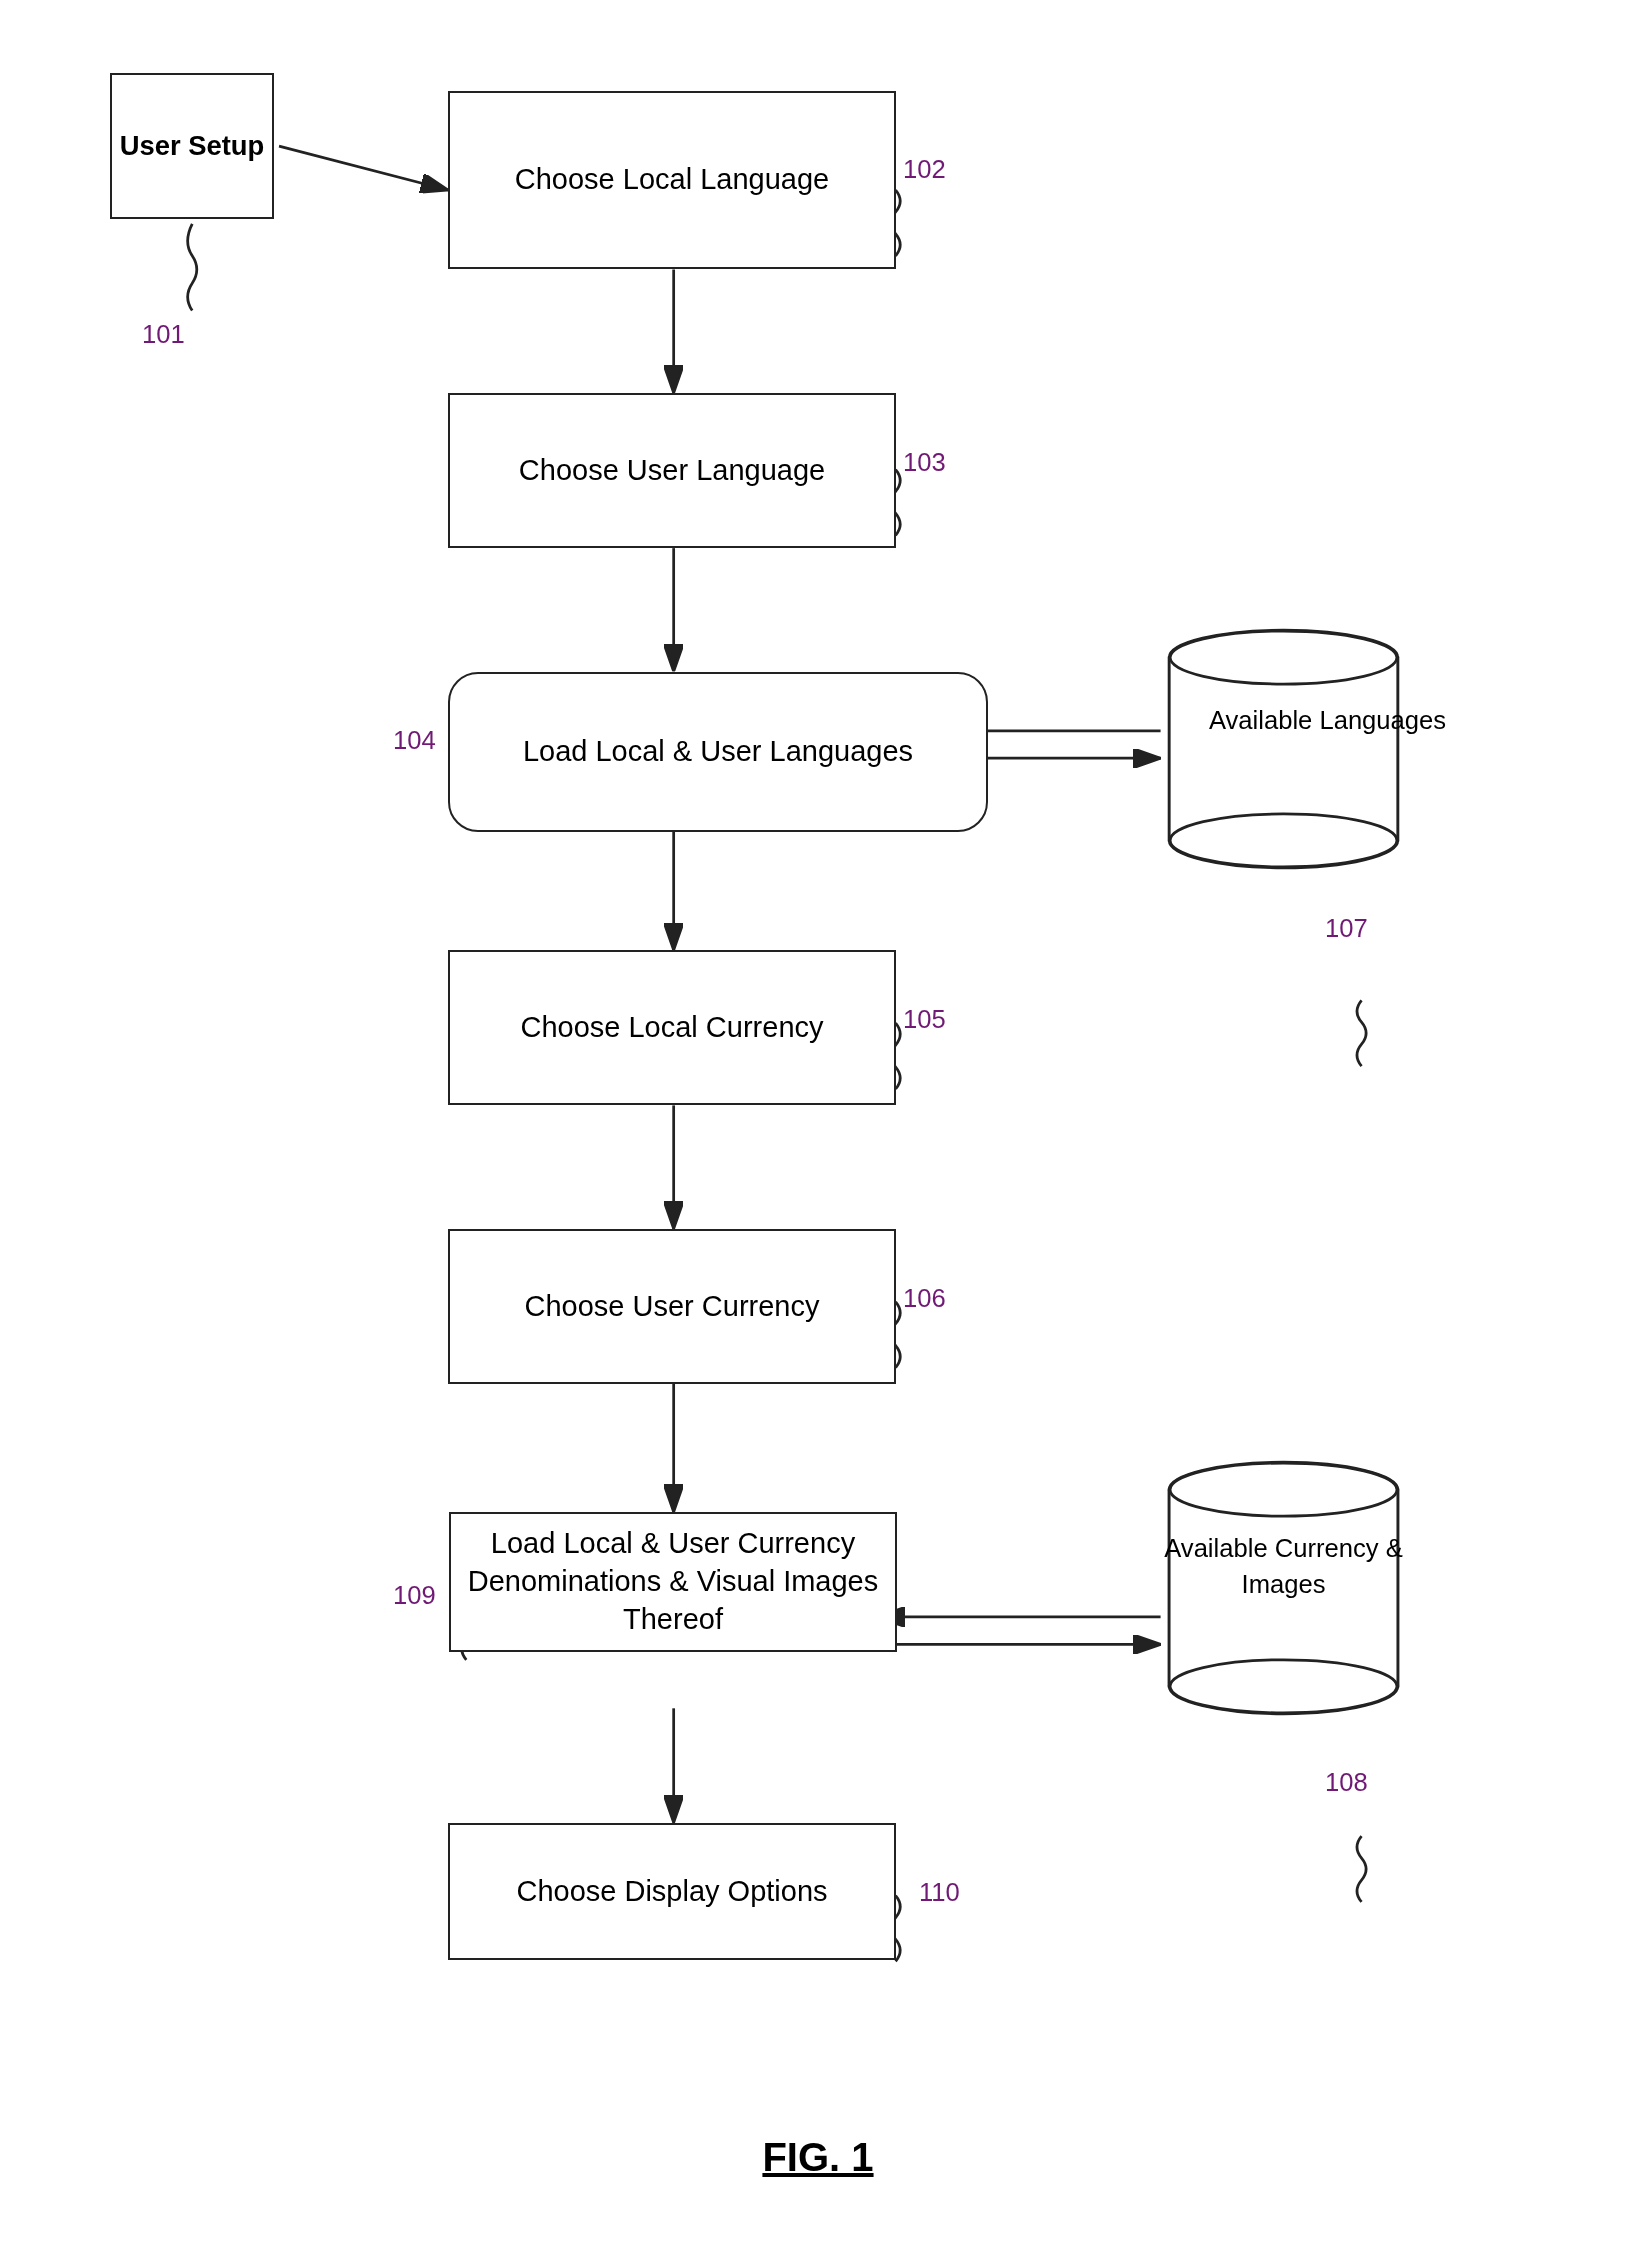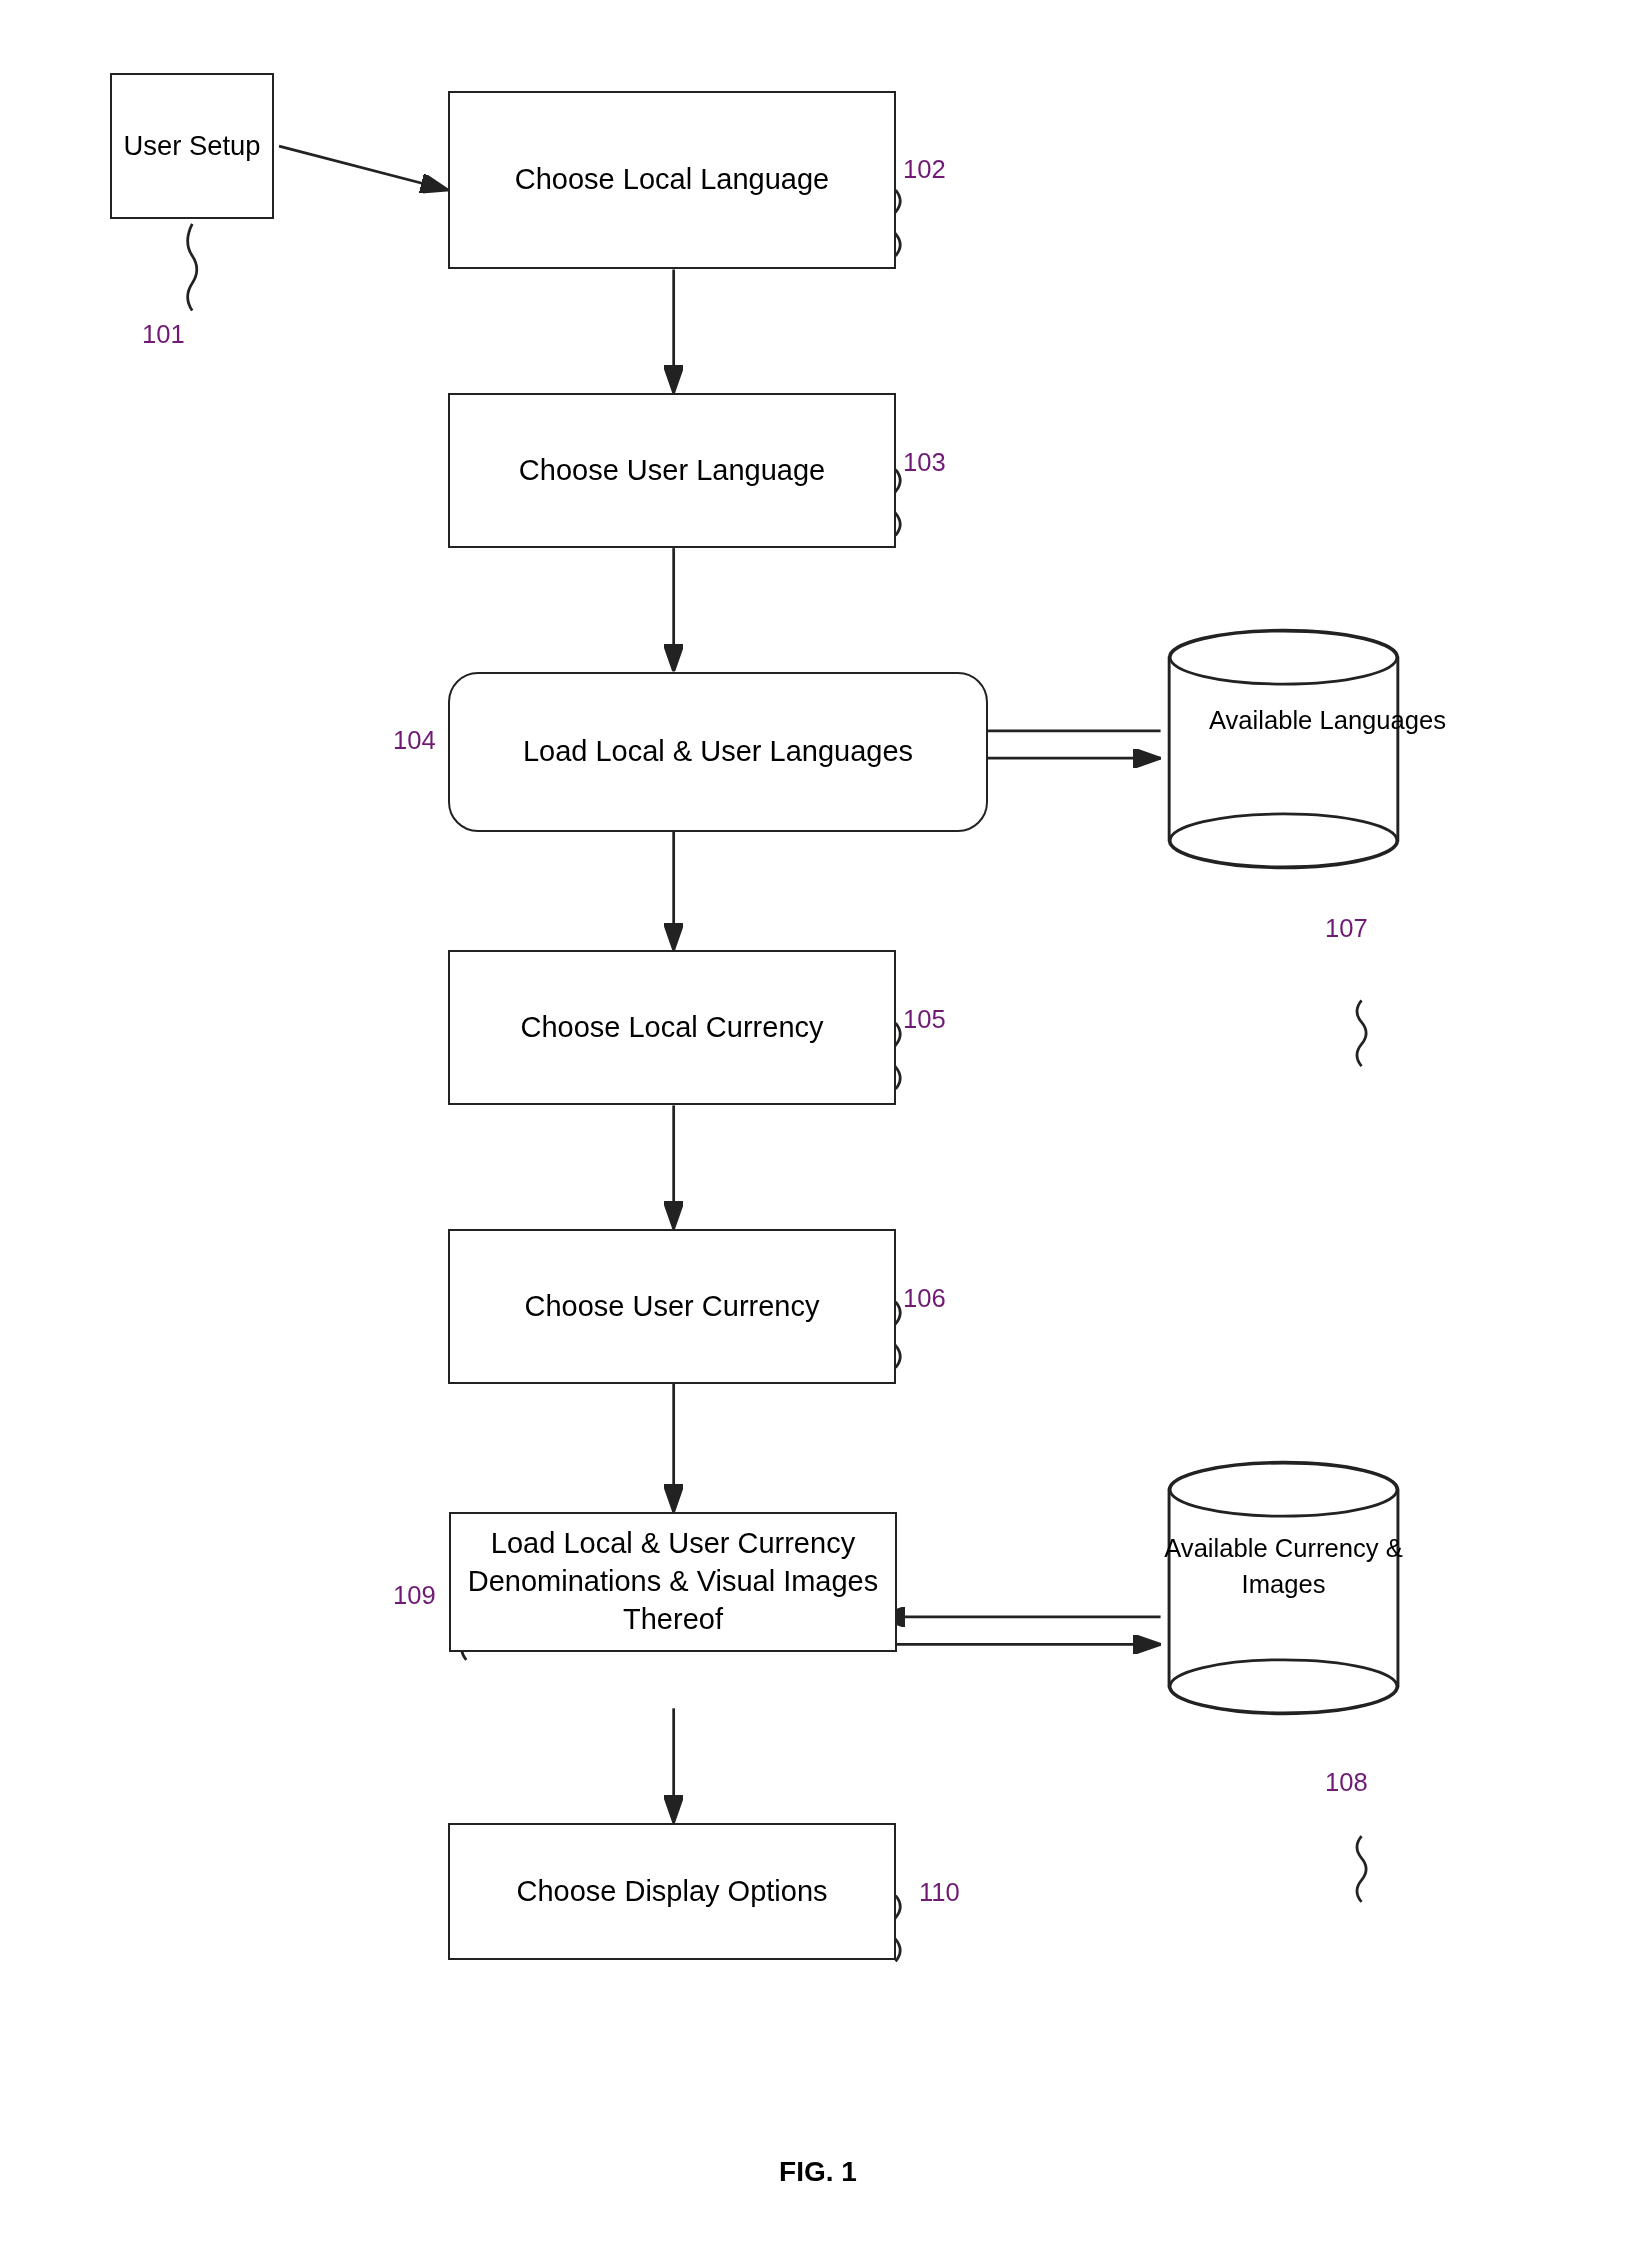--- a/index.html
+++ b/index.html
@@ -35,21 +35,21 @@
     
     .user-setup-box {
       position: absolute;
       border: 2.7px solid #222;
       background: #fff;
       display: flex;
       align-items: center;
       justify-content: center;
       text-align: center;
       font-size: 27.4px;
-      font-weight: normal;
+      font-weight: bold;
       line-height: 1.3;
       width: 164px;
       height: 146px;
       left: 110px;
       top: 73px;
     }
 
     
     .cylinder {
       position: absolute;
@@ -65,26 +65,27 @@
     .ref-label {
       position: absolute;
       font-size: 25.6px;
       font-weight: normal;
       color: #701a75;
     }
 
     
     .fig-label {
       position: absolute;
-      font-size: 28px;
+      font-size: 40px;
       font-weight: bold;
       text-align: center;
       width: 100%;
-      bottom: 73px;
+      bottom: 81px;
       left: 0;
+      text-decoration: underline;
     }
 
     
     .arrows-svg {
       position: absolute;
       top: 0;
       left: 0;
       width: 1636px;
       height: 2261px;
       pointer-events: none;

